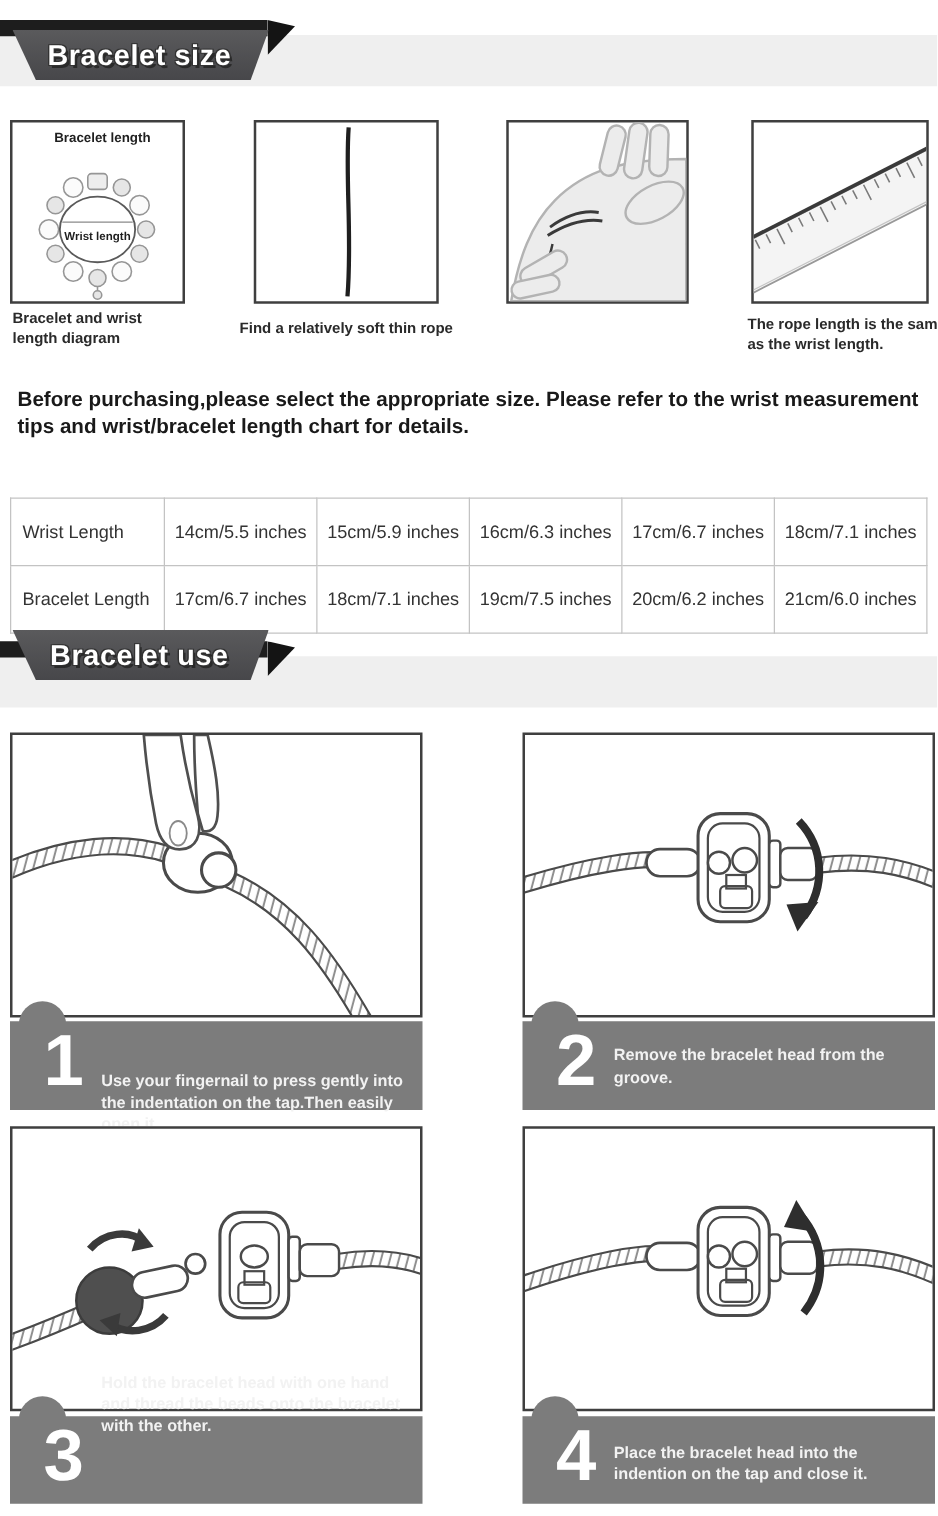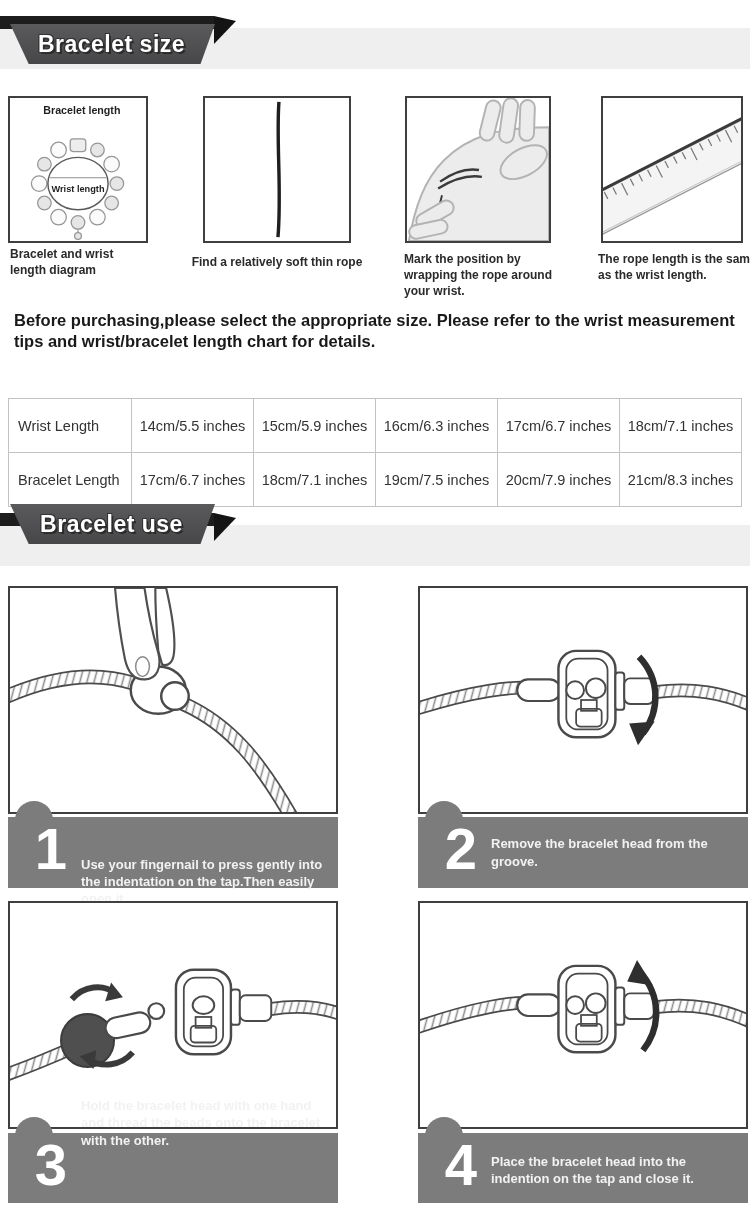--- a/index.html
+++ b/index.html
@@ -104,21 +104,20 @@
         <path d="M 34 86 C 48 76 62 72 74 74"></path>
         <path d="M 32 93 C 48 83 64 79 77 81"></path>
         <path d="M 36 100 C 34 110 30 120 24 130" stroke-width="2"></path>
       </g>
       <g fill="#ececec" stroke="#b3b3b3" stroke-width="2">
         <rect x="8" y="112" width="42" height="15" rx="7.5" transform="rotate(-30 29 120)"></rect>
         <rect x="2" y="128" width="40" height="14" rx="7" transform="rotate(-12 22 135)"></rect>
       </g>
     </svg>
   </div>
-  <div class="figcap" style="left:404px;top:236px;width:158px">Mark the position by wrapping the rope around your wrist.</div>
 
   <div class="figbox" style="left:601px;top:80px;width:142px;height:147px">
     <svg viewBox="0 0 142 147">
       <g transform="rotate(-27 71 88)">
         <rect x="-30" y="62" width="210" height="40" fill="#f4f4f4" stroke="#999" stroke-width="1.5"></rect>
         <line x1="-30" y1="61" x2="180" y2="61" stroke="#3a3a3a" stroke-width="3"></line>
         <path d="M -15 64 V 78 M -5 64 V 72 M 5 64 V 72 M 15 64 V 72 M 25 64 V 78 M 35 64 V 72 M 45 64 V 72 M 55 64 V 72 M 65 64 V 78 M 75 64 V 72 M 85 64 V 72 M 95 64 V 72 M 105 64 V 78 M 115 64 V 72 M 125 64 V 72 M 135 64 V 72 M 145 64 V 78 M 155 64 V 72 M 165 64 V 72" stroke="#7a7a7a" stroke-width="1.3" fill="none"></path>
         <line x1="-30" y1="100" x2="180" y2="100" stroke="#c4c4c4" stroke-width="1"></line>
       </g>
     </svg>
@@ -135,22 +134,22 @@
         <td>15cm/5.9 inches</td>
         <td>16cm/6.3 inches</td>
         <td>17cm/6.7 inches</td>
         <td>18cm/7.1 inches</td>
       </tr>
       <tr>
         <td class="rowlabel">Bracelet Length</td>
         <td>17cm/6.7 inches</td>
         <td>18cm/7.1 inches</td>
         <td>19cm/7.5 inches</td>
-        <td>20cm/7.9 inches</td>
-        <td>21cm/8.3 inches</td>
+        <td>20cm/6.2 inches</td>
+        <td>21cm/6.0 inches</td>
       </tr>
     </tbody>
   </table>
 
   <div class="banner-strip" style="top:509px"></div>
   <div class="banner-bar" style="top:497px"></div>
   <div class="banner-fold" style="top:497px"></div>
   <div class="banner-trap" style="top:488px">
     <span>Bracelet use</span>
   </div>

